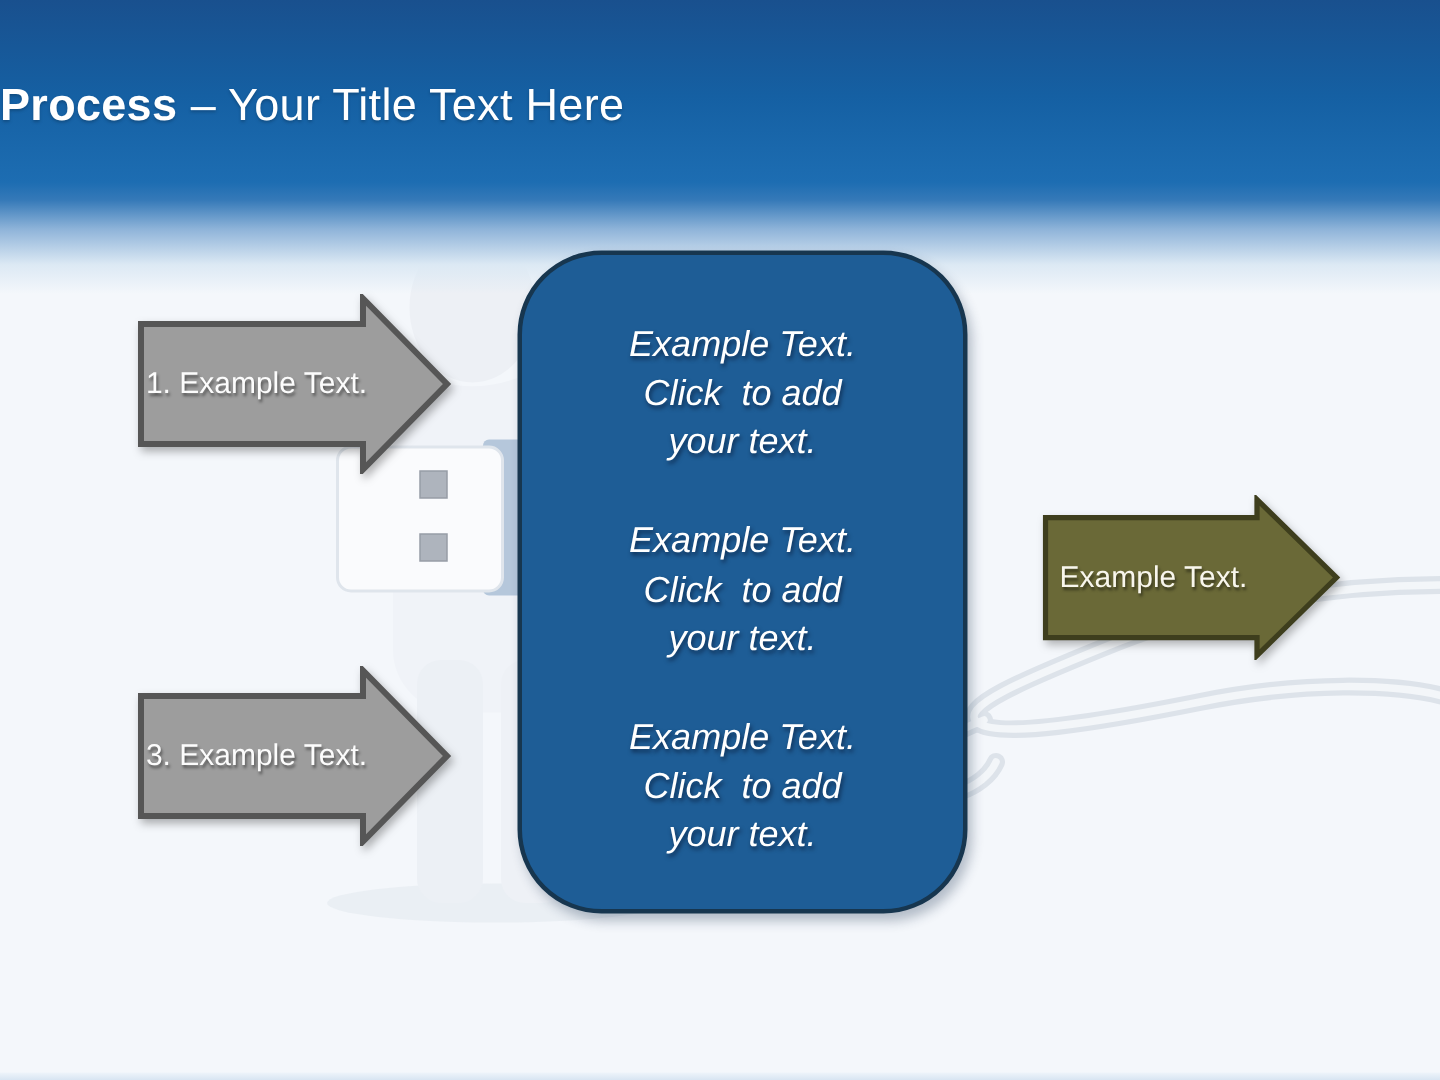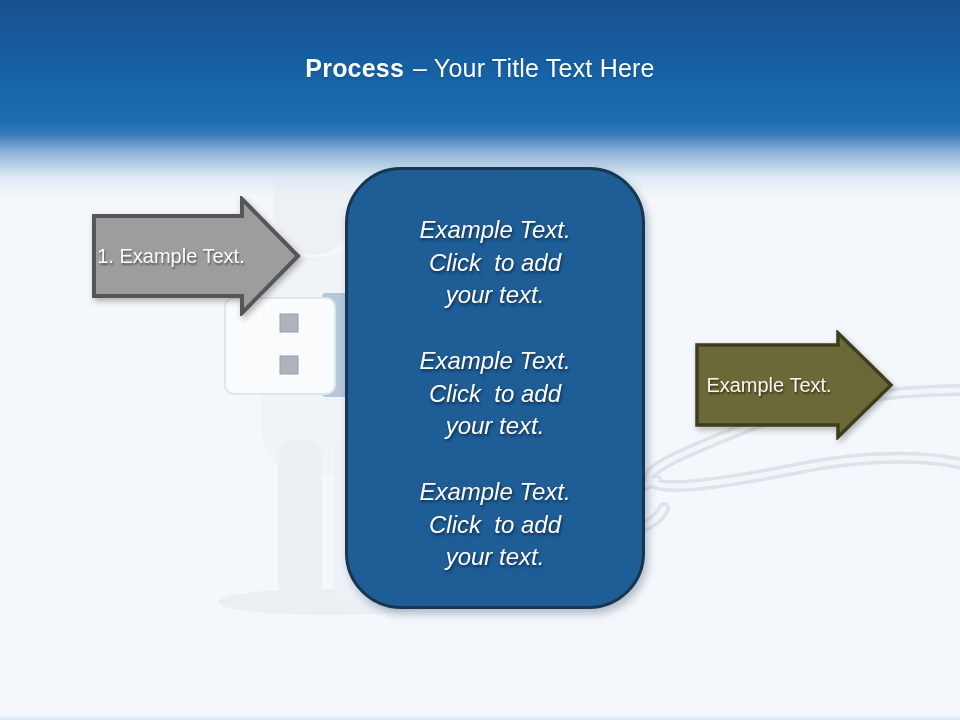--- a/index.html
+++ b/index.html
@@ -28,22 +28,22 @@
       var(--header-blue-top) 0%,
       #1560a3 33%,
       var(--header-blue) 62%,
       #3579b8 68%,
       #8fb4d9 78%,
       #dce9f4 90%,
       rgba(244,247,251,0) 100%);
     pointer-events:none;
   }
   .slide-title{
-    position:absolute;left:0;right:0;top:54px;text-align:center;
-    color:var(--text-white);font-size:25px;letter-spacing:.2px;
+    position:absolute;left:0;right:0;top:54px;
+    color:var(--text-white);font-size:30px;letter-spacing:.2px;
     text-shadow:0 1px 2px rgba(10,40,70,.35);
     white-space:nowrap;
   }
   .slide-title .t-bold{font-weight:700;margin-right:9px;}
   .slide-title .t-rest{font-weight:400;}
 
   
   .bg-figure{position:absolute;left:200px;top:140px;z-index:1;}
   .bg-cable{position:absolute;left:560px;top:360px;z-index:1;}
 
@@ -127,20 +127,26 @@
   </h1>
 
   <div class="step-arrow step-1">
     <svg viewBox="0 0 210 120">
       <polygon points="2,20 150,20 150,3 206,60 150,117 150,100 2,100"></polygon>
     </svg>
     <div class="arrow-label">1. Example Text.</div>
   </div>
 
 
+  <div class="step-arrow step-3">
+    <svg viewBox="0 0 210 120">
+      <polygon points="2,20 150,20 150,3 206,60 150,117 150,100 2,100"></polygon>
+    </svg>
+    <div class="arrow-label">3. Example Text.</div>
+  </div>
 
   <div class="center-panel">
     <div class="panel-block">Example Text.
 Click  to add
 your text.</div>
     <div class="panel-block">Example Text.
 Click  to add
 your text.</div>
     <div class="panel-block">Example Text.
 Click  to add

